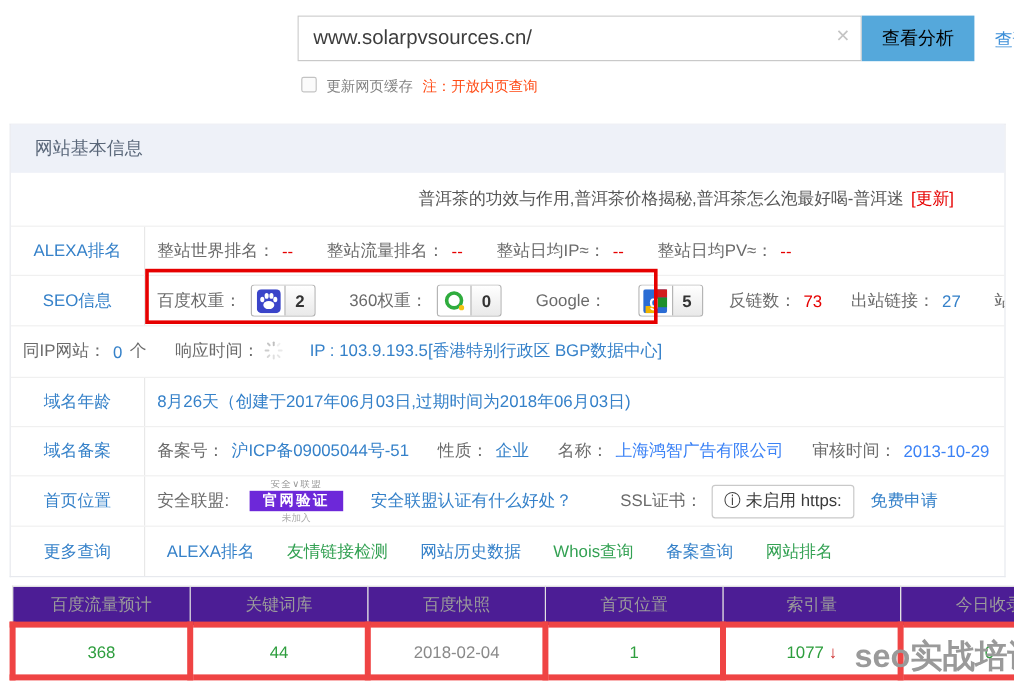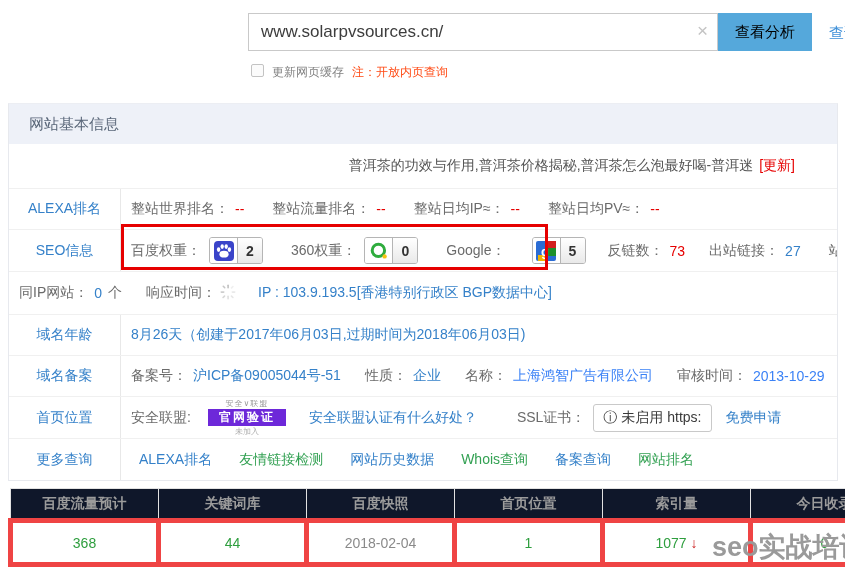--- a/index.html
+++ b/index.html
@@ -57,21 +57,21 @@
   .sec-badge .b { font-size:8px; color:#ababab; margin-top:2px; }
 
   .ssl-box { display:inline-flex; align-items:center; border:1px solid #c9c9c9; border-radius:3px; padding:4px 9px; color:#3a3a3a; font-size:14px; margin:0 14px 0 8px; gap:4px; }
   .info-ic { font-size:14px; color:#3a3a3a; }
 
   
   .red-box { position:absolute; left:121px; top:224px; width:427px; height:46px; border:3px solid #e60000; pointer-events:none; z-index:5; }
 
   
   .stats { position:absolute; left:8px; top:488px; width:888px; border-collapse:collapse; table-layout:fixed; }
-  .stats th { width:148px; height:32px; background:#0f172a; border:1px solid #e2e2e2; color:#9b9b9b; font-weight:bold; font-size:14px; }
+  .stats th { width:148px; height:32px; background:#4c1d95; border:1px solid #e2e2e2; color:#9b9b9b; font-weight:normal; font-size:14px; }
   .stats td { height:44px; background:#fff; border:5px solid #ef4444; text-align:center; font-size:14px; }
   .arrow-down { color:#cc2222; font-weight:bold; margin-left:4px; }
   .snap { color:#8a8a8a; }
 
   .watermark { position:absolute; left:712px; top:529px; font-size:27px; font-weight:bold; color:#9a9a9a; white-space:nowrap; z-index:8; letter-spacing:0px; }
 </style>
 </head>
 <body>
 
 <div class="page">

